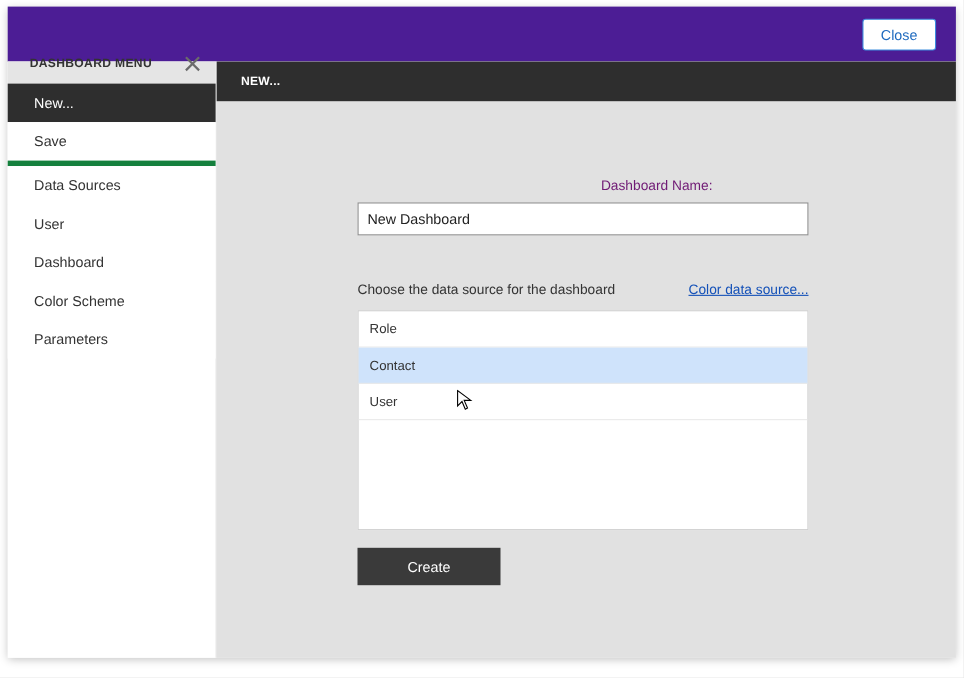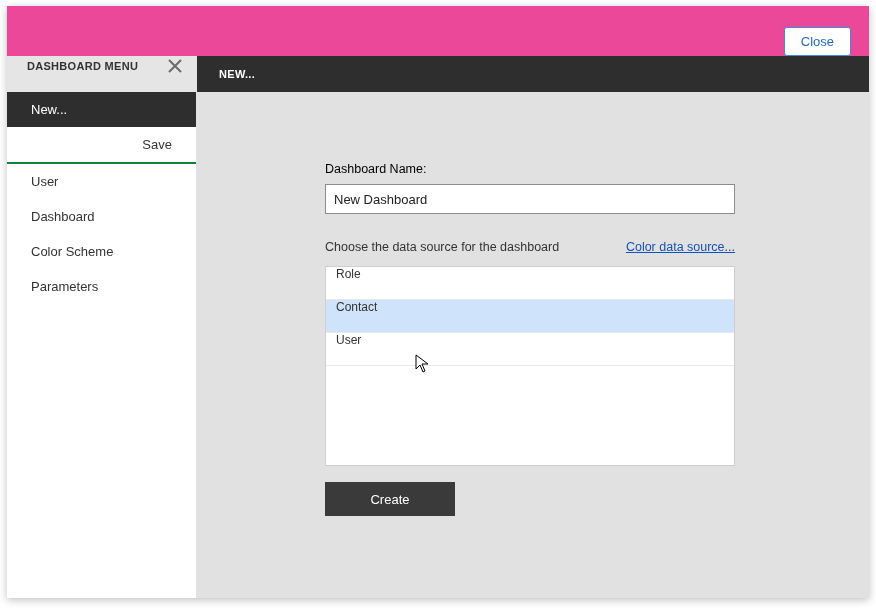--- a/index.html
+++ b/index.html
@@ -17,23 +17,23 @@
       height: 592px;
       margin: 6px auto;
       background: #f5f5f5;
       box-shadow: 0 2px 8px rgba(0,0,0,0.25);
       position: relative;
     }
     .top-bar {
       height: 50px;
       display: flex;
       justify-content: flex-end;
-      align-items: flex-end;
+      align-items: center;
       padding: 0 18px;
-      background: #ec4899;
+      background: #4c1d95;
     }
     .close-btn {
       border: 1px solid #3c8dde;
       background: #fff;
       color: #1e6abf;
       padding: 6px 16px;
       border-radius: 3px;
       font-size: 13px;
       cursor: pointer;
     }
@@ -42,21 +42,21 @@
       height: calc(100% - 50px);
     }
     .sidebar {
       width: 190px;
       background: #fff;
       border-right: 1px solid #e2e2e2;
       display: flex;
       flex-direction: column;
     }
     .sidebar-header {
-      height: 36px;
+      height: 20px;
       background: #e5e5e5;
       display: flex;
       align-items: center;
       justify-content: space-between;
       padding: 0 12px 16px 20px;
       font-weight: 700;
       font-size: 11px;
       letter-spacing: 0.3px;
       color: #333;
     }
@@ -71,22 +71,21 @@
       font-size: 13px;
       color: #333;
       cursor: pointer;
       background: #fff;
     }
     .menu-item.active {
       background: #2e2e2e;
       color: #fff;
     }
     .menu-item.second {
-      border-bottom: 2px solid #15803d;
-      text-align: right;
+      border-bottom: 5px solid #15803d;
     }
     .main-area {
       flex: 1;
       background: #E1E1E1;
       display: flex;
       flex-direction: column;
     }
     .main-header {
       height: 36px;
       background: #2e2e2e;
@@ -97,34 +96,35 @@
       display: flex;
       align-items: center;
       padding-left: 22px;
     }
     .form-zone {
       padding: 70px 0 0 128px;
       position: relative;
     }
     .field-label {
       font-size: 12.5px;
-      color: #000000;
+      color: #701a75;
       margin-bottom: 8px;
+      text-align: center;
     }
     .text-input {
       width: 410px;
       height: 30px;
       border: 1px solid #8d8d8d;
       background: #fff;
       padding: 12px 8px;
       font-size: 13px;
       color: #222;
     }
     .ds-row {
-      margin-top: 26px;
+      margin-top: 42px;
       width: 410px;
       display: flex;
       justify-content: space-between;
       align-items: flex-end;
     }
     .ds-prompt {
       font-size: 12.5px;
       color: #333;
     }
     .create-link {
@@ -137,20 +137,21 @@
       margin-top: 12px;
       width: 410px;
       height: 200px;
       background: #fff;
       border: 1px solid #cfcfcf;
     }
     .ds-item {
       height: 33px;
       padding: 0 10px;
       display: flex;
+      align-items: center;
       font-size: 12px;
       color: #333;
       border-bottom: 1px solid #e9e9e9;
       cursor: pointer;
     }
     .ds-item.selected {
       background: #cfe3fb;
     }
     .create-btn {
       margin-top: 16px;
@@ -183,20 +184,23 @@
           <svg viewBox="0 0 18 18">
               <path d="M3 3 L15 15 M15 3 L3 15" stroke="#6b6b6b" stroke-width="2" fill="none"></path>
             </svg>
         </span>
       </div>
       <div class="menu-item active">
         <span>New...</span>
       </div>
       <div class="menu-item second">
         <span>Save</span>
+      </div>
+      <div class="menu-item">
+        <span>Data Sources</span>
       </div>
       <div class="menu-item">
         <span>User</span>
       </div>
       <div class="menu-item">
         <span>Dashboard</span>
       </div>
       <div class="menu-item">
         <span>Color Scheme</span>
       </div>

